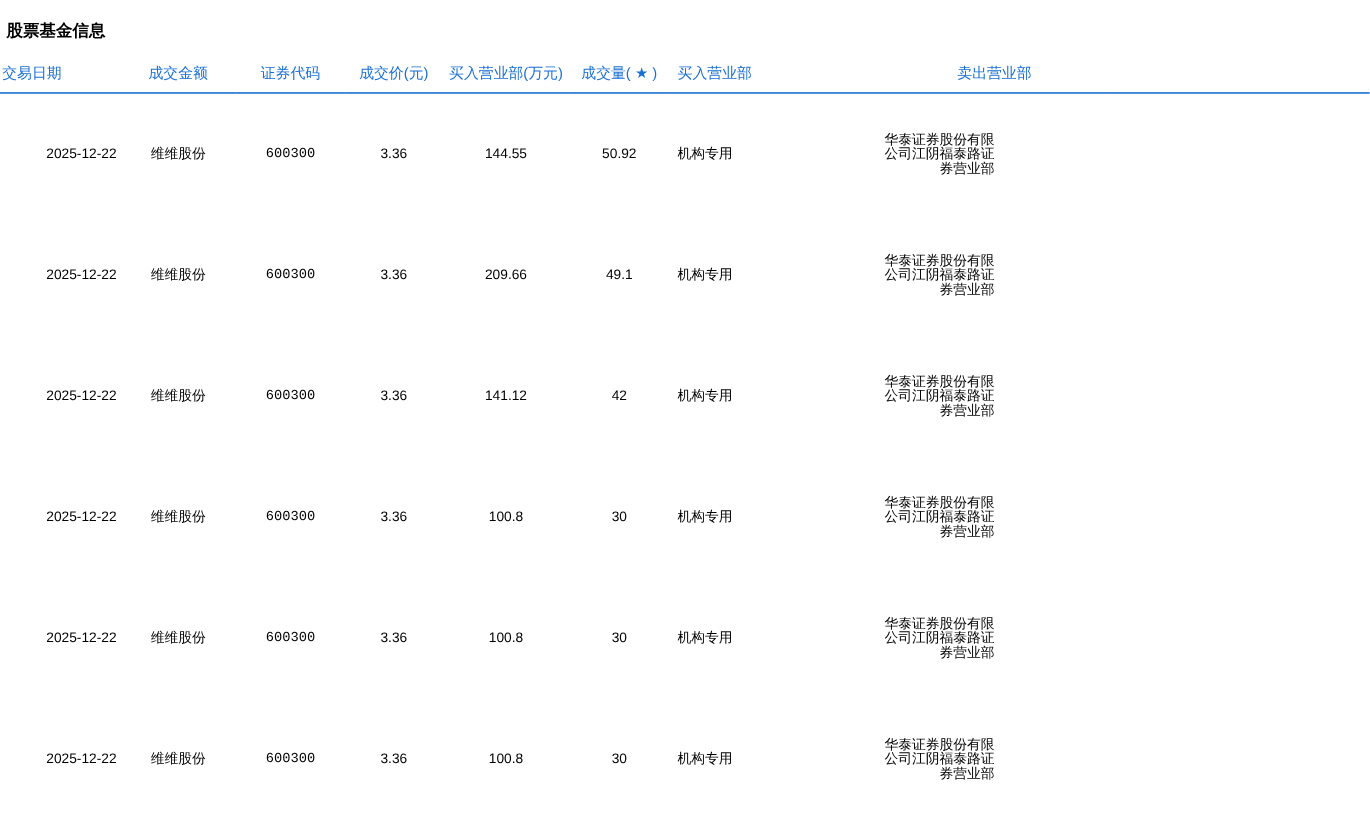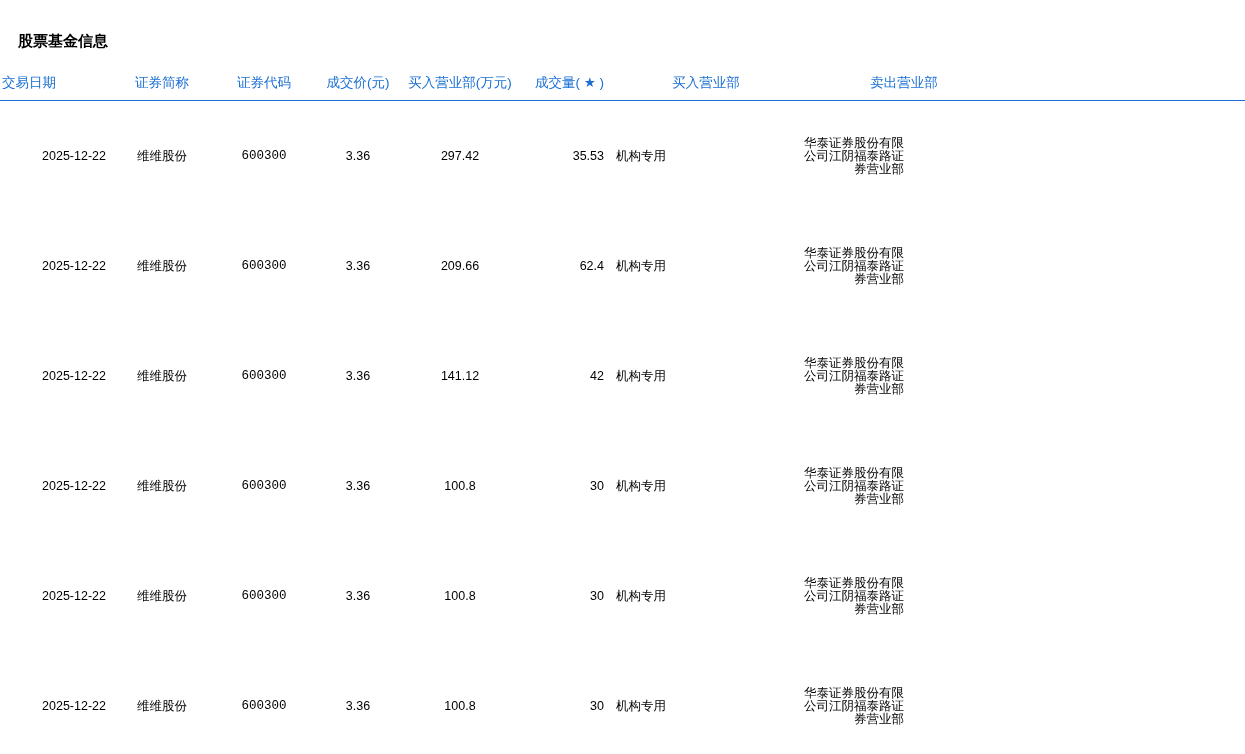--- a/index.html
+++ b/index.html
@@ -26,21 +26,21 @@
     color: #1a6fd4;
     padding: 8px 0 0 2px;
     margin: 0;
     line-height: 28px;
   }
   .section-title {
     font-size: 15px;
     font-weight: bold;
     color: #000000;
     padding: 14px 0 0 2px;
-    margin: 16px;
+    margin: 4px;
     line-height: 22px;
   }
   table.big-deal {
     width: 1245px;
     border-collapse: collapse;
     margin-top: 12px;
     table-layout: fixed;
   }
   table.big-deal thead th {
     font-size: 13.5px;
@@ -57,27 +57,27 @@
     height: 90px;
     vertical-align: middle;
     line-height: 13px;
   }
   
   .c-date    { width: 104px; text-align: right;   padding-left: 2px !important; }
   .c-name    { width: 96px;  text-align: center; }
   .c-code    { width: 92px;  text-align: center; font-family: Liberation Mono, monospace; }
   .c-price   { width: 80px;  text-align: center; }
   .c-amount  { width: 108px; text-align: center; }
-  .c-volume  { width: 82px;  text-align: right; }
+  .c-volume  { width: 82px;  text-align: center; }
   .c-buyer   { width: 180px; text-align: left;  padding-left: 8px !important; }
   .c-seller  { width: 200px; text-align: right;  padding-left: 4px !important; }
   .c-special { width: 303px; text-align: right; padding-right: 14px !important; }
 
   thead .c-date   { text-align: left; margin-left: 12px; }
-  thead .c-buyer  { text-align: center; margin-top: 30px; }
+  thead .c-buyer  { text-align: left; margin-top: 30px; }
   thead .c-seller { text-align: center; padding-left: 4px !important; }
   thead .c-special{ text-align: right; }
 
   .seller-text {
     display: block;
     width: 100px;
     line-height: 13px;
     word-break: break-all;
     white-space: normal;
   }
@@ -91,55 +91,55 @@
 
 <div class="page">
 
 
   <h2 class="section-title">股票基金信息</h2>
 
   <table class="big-deal">
     <thead>
       <tr>
         <th class="c-date">交易日期</th>
-        <th class="c-name">证券简称</th>
+        <th class="c-name">成交金额</th>
         <th class="c-code">证券代码</th>
         <th class="c-price">成交价(元)</th>
         <th class="c-amount">买入营业部(万元)</th>
         <th class="c-volume">成交量( ★ )</th>
         <th class="c-buyer">买入营业部</th>
         <th class="c-seller">卖出营业部</th>
         <th class="c-special">是否为专场</th>
       </tr>
     </thead>
     <tbody>
 
       <tr>
         <td class="c-date">2025-12-22</td>
         <td class="c-name">维维股份</td>
         <td class="c-code">600300</td>
         <td class="c-price">3.36</td>
-        <td class="c-amount">297.42</td>
-        <td class="c-volume">35.53</td>
+        <td class="c-amount">144.55</td>
+        <td class="c-volume">50.92</td>
         <td class="c-buyer">
             <span class="buyer-text">机构专用</span>
           </td>
         <td class="c-seller">
             <span class="seller-text">华泰证券股份有限公司江阴福泰路证券营业部</span>
           </td>
         <td class="c-special">否</td>
       </tr>
 
       <tr>
         <td class="c-date">2025-12-22</td>
         <td class="c-name">维维股份</td>
         <td class="c-code">600300</td>
         <td class="c-price">3.36</td>
         <td class="c-amount">209.66</td>
-        <td class="c-volume">62.4</td>
+        <td class="c-volume">49.1</td>
         <td class="c-buyer">
             <span class="buyer-text">机构专用</span>
           </td>
         <td class="c-seller">
             <span class="seller-text">华泰证券股份有限公司江阴福泰路证券营业部</span>
           </td>
         <td class="c-special">否</td>
       </tr>
 
       <tr>

